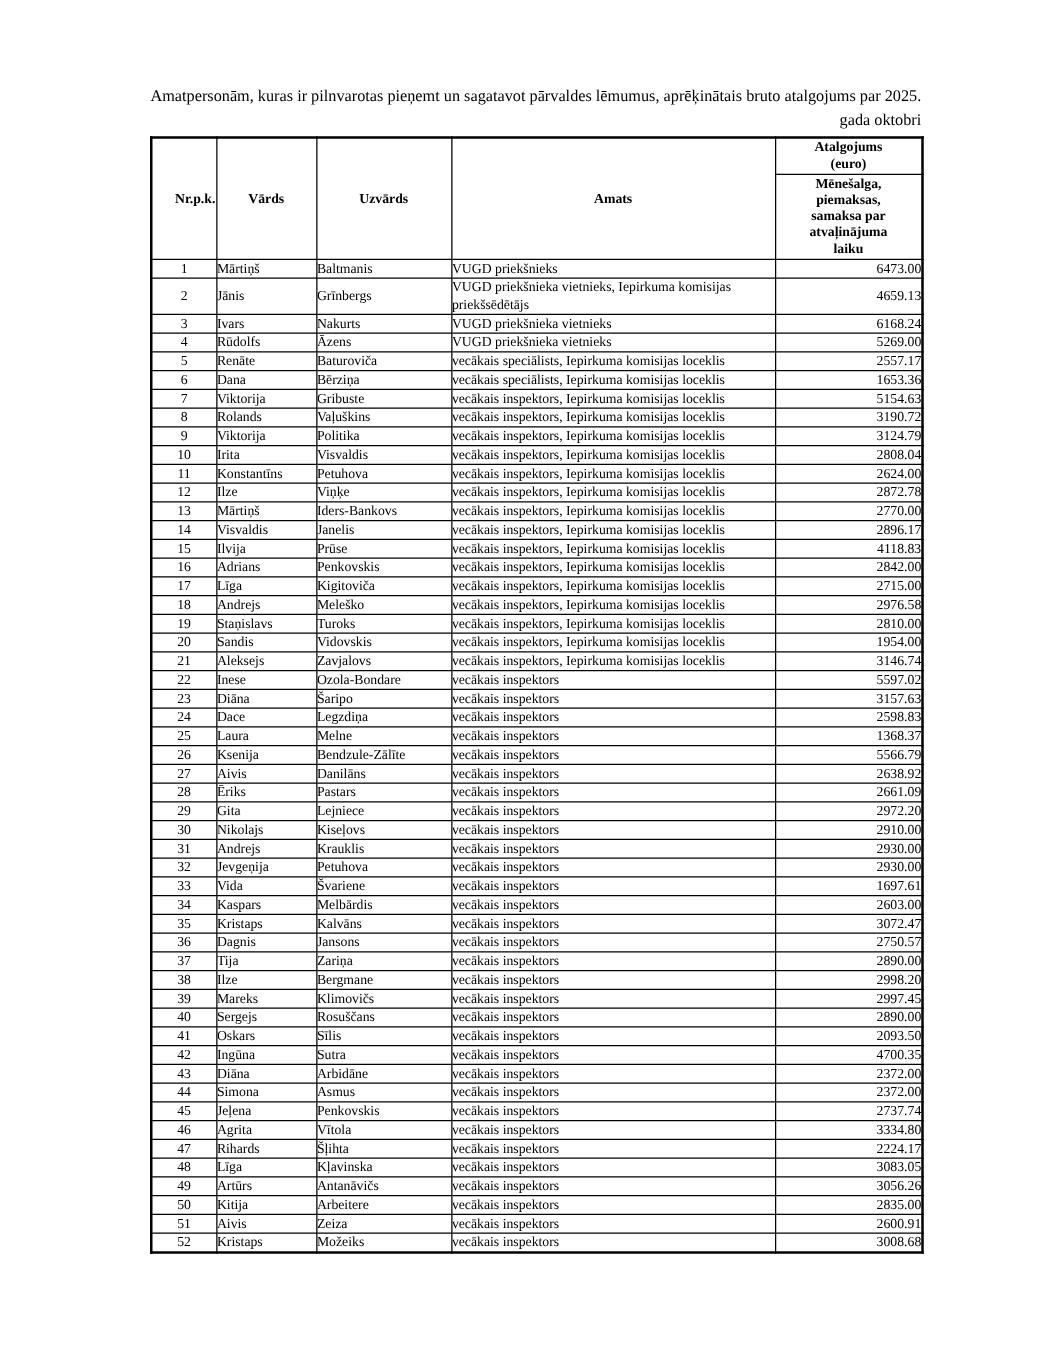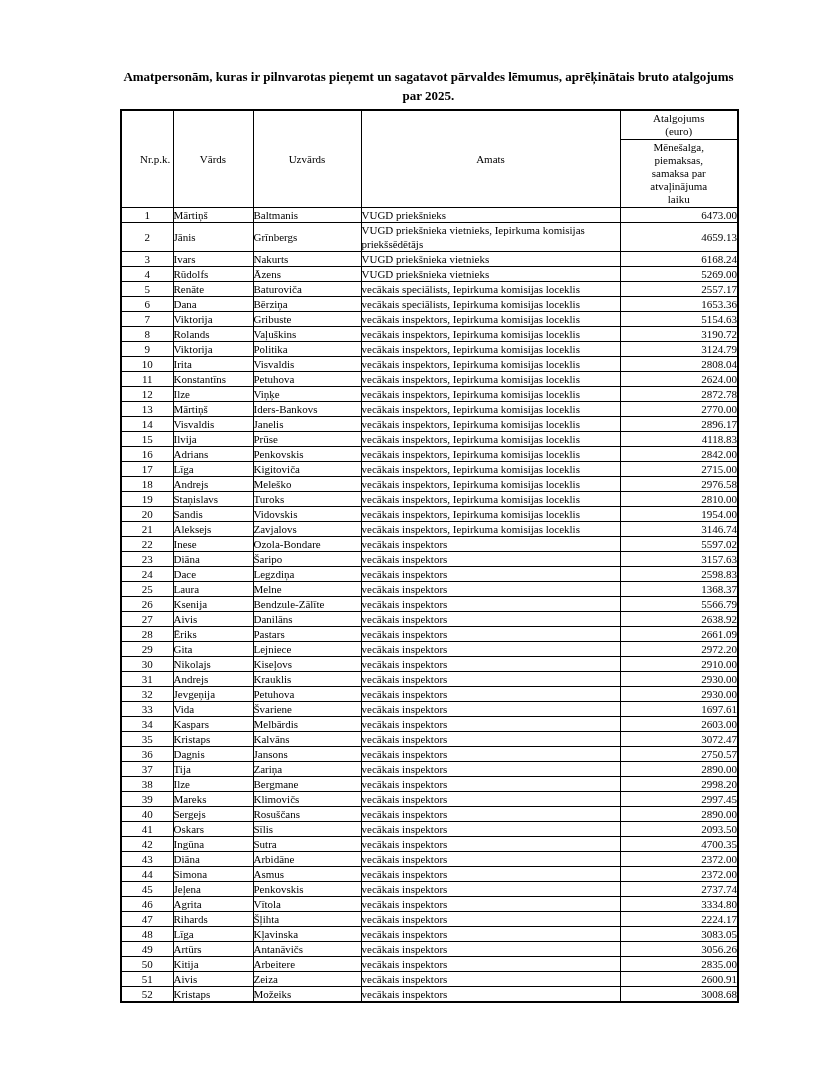--- a/index.html
+++ b/index.html
@@ -14,22 +14,22 @@
     background: #ffffff;
     font-family: "Liberation Serif", serif;
     color: #000000;
     overflow: hidden;
   }
   #doc-title {
     position: absolute;
     left: 120px;
     top: 67px;
     width: 617px;
-    text-align: center;
-    font-weight: bold;
+    text-align: right;
+    font-weight: normal;
     font-size: 13px;
     line-height: 19px;
   }
   #salary-table {
     position: absolute;
     left: 120px;
     top: 109px;
     width: 617px;
     border-collapse: collapse;
     font-size: 11px;
@@ -38,21 +38,21 @@
   #salary-table th, #salary-table td {
     border: 1px solid #000000;
     padding: 0;
     vertical-align: middle;
     overflow: hidden;
   }
   #salary-table {
     border: 2px solid #000000;
   }
   #salary-table th {
-    font-weight: normal;
+    font-weight: bold;
     text-align: center;
     line-height: 13px;
     padding: 1px 18px;
     margin-top: 24px;
   }
   th.salary-group-header { height: 15px; }
   th.salary-sub-header { height: 50px; }
   #salary-table td {
     height: 14px;
     line-height: 14px;
@@ -66,20 +66,21 @@
   }
   tr.row-multiline td.cell-text { line-height: 15px; }
 </style>
 </head>
 <body>
 
 <div id="page">
 
   <div id="doc-title">
     <div>Amatpersonām, kuras ir pilnvarotas pieņemt un sagatavot pārvaldes lēmumus, aprēķinātais bruto atalgojums par 2025.</div>
+    <div>gada oktobri</div>
   </div>
 
   <table id="salary-table">
     <colgroup>
       <col style="width:52px">
       <col style="width:80px">
       <col style="width:108px">
       <col style="width:259px">
       <col style="width:118px">
     </colgroup>

